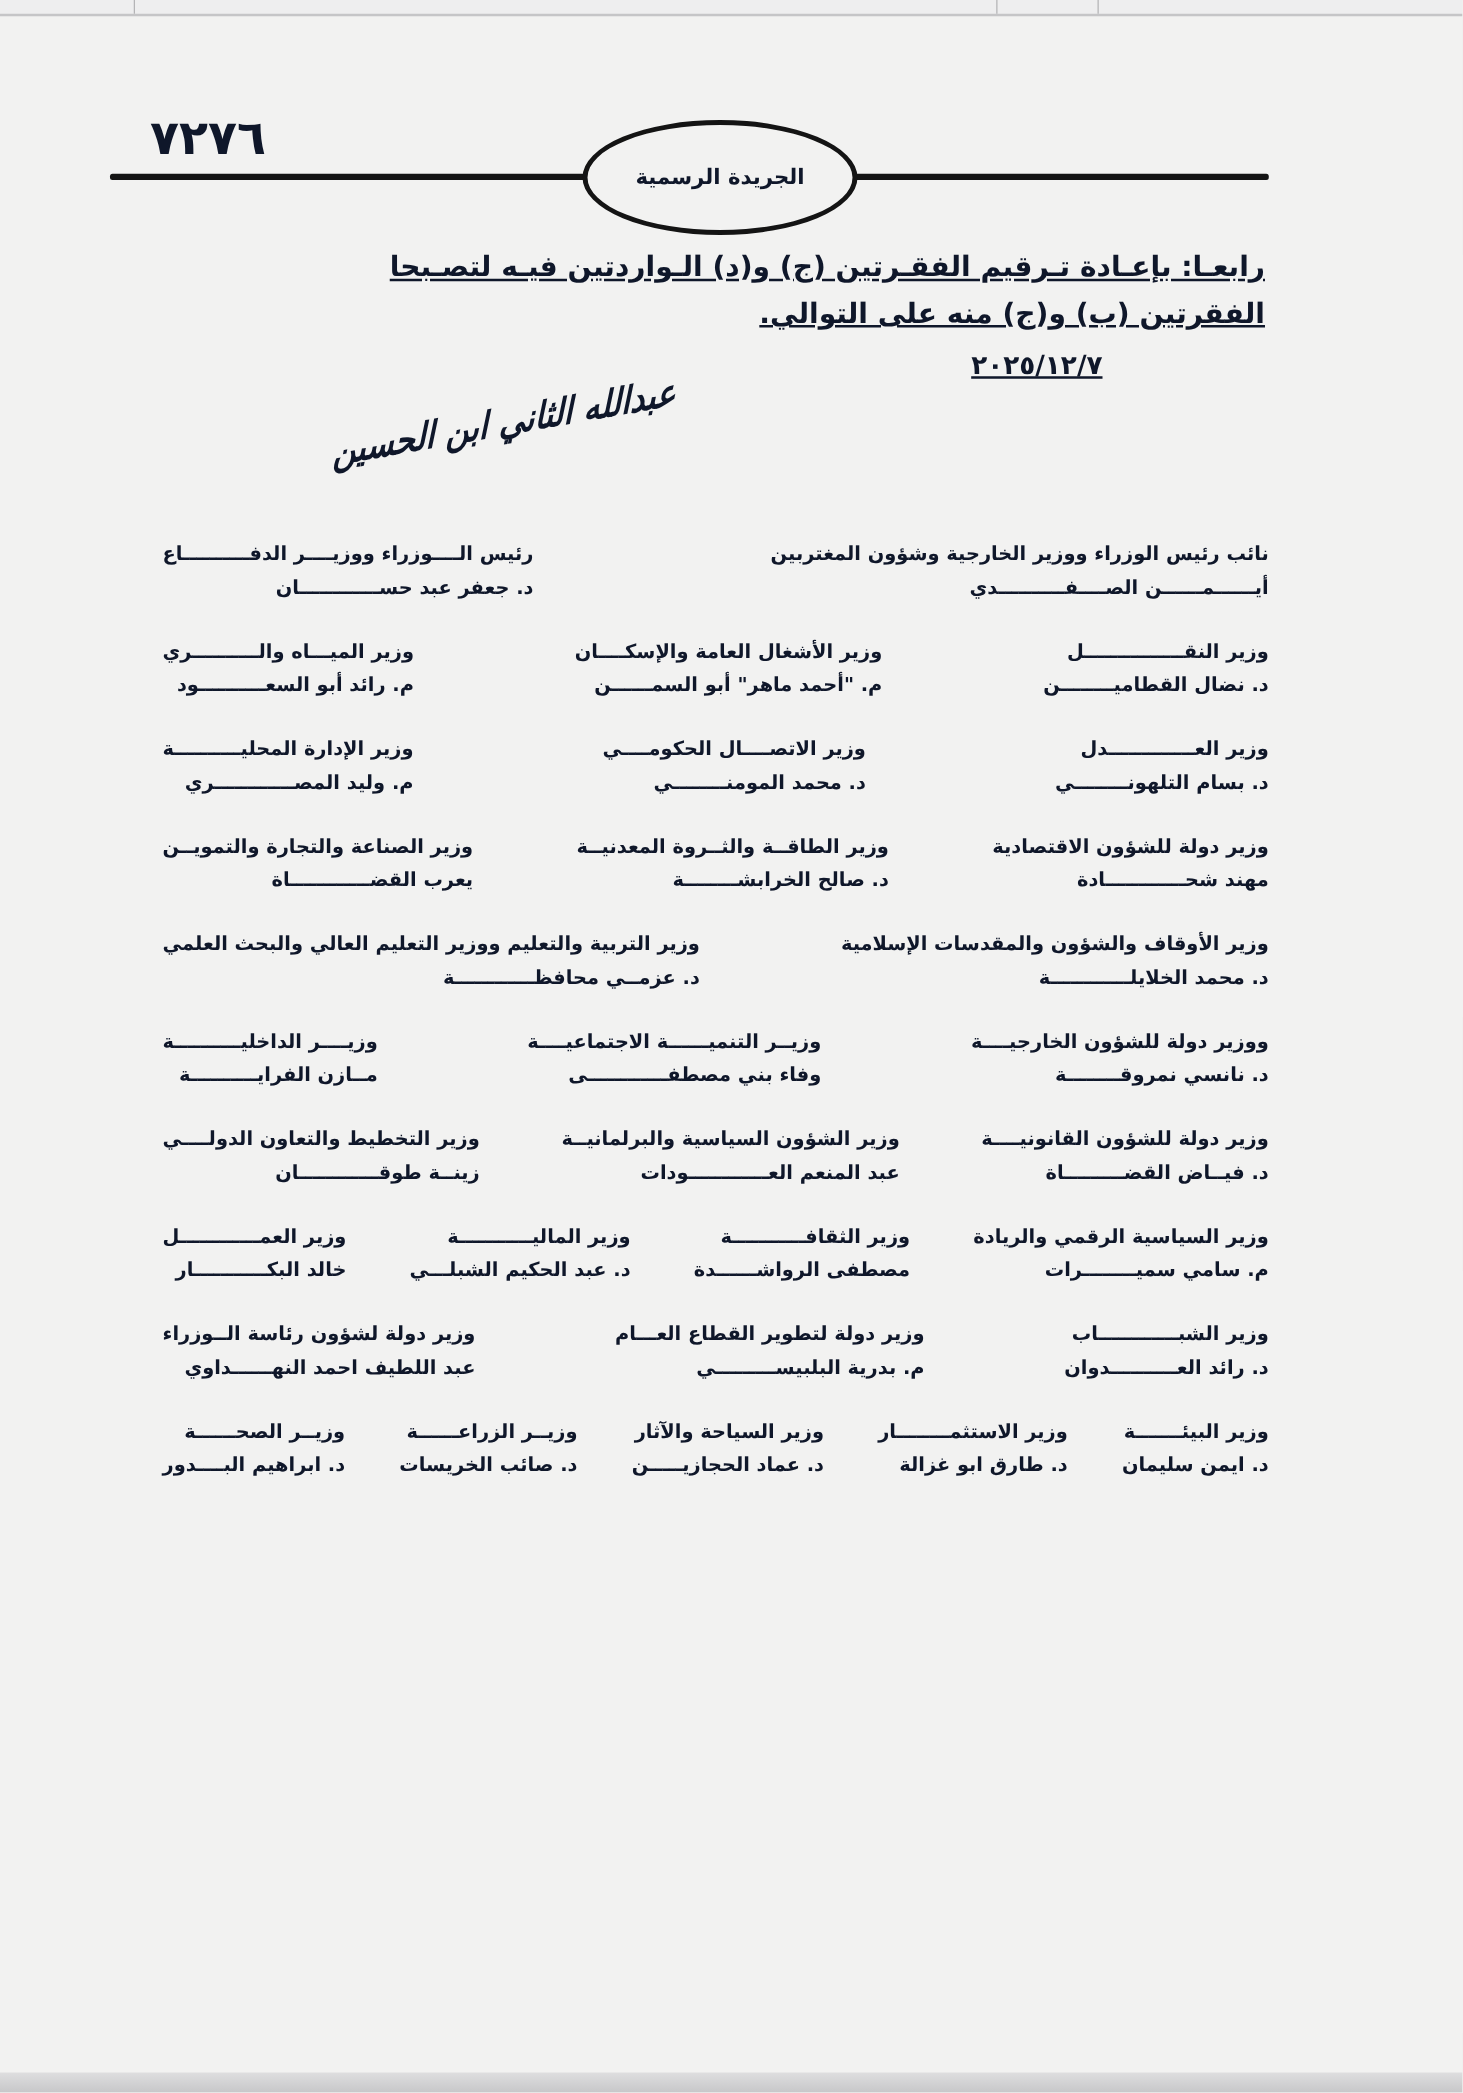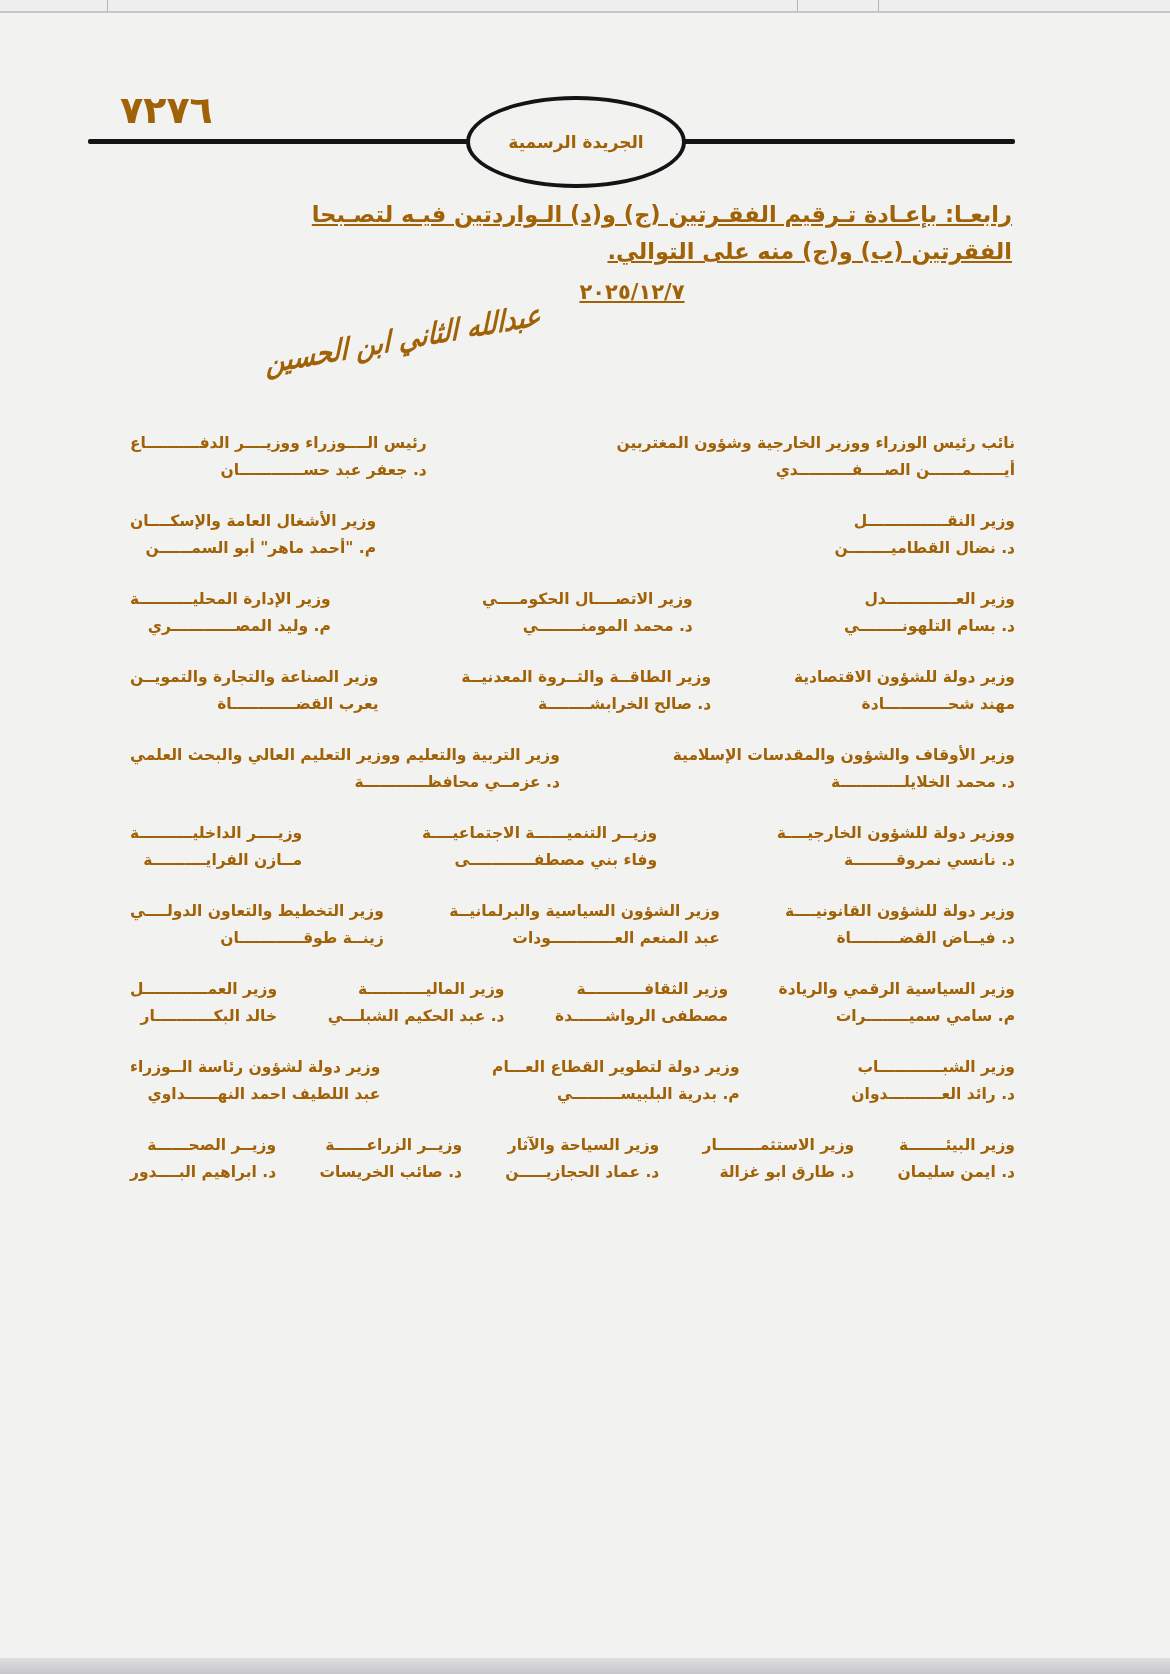--- a/index.html
+++ b/index.html
@@ -1,40 +1,40 @@
 <!DOCTYPE html>
 <html lang="ar" dir="rtl"><head>
 <meta charset="utf-8">
 <style>
   html,body{margin:0;padding:0;}
   body{background:#e9e9ea;font-family:"DejaVu Sans",sans-serif;}
   .page{
     position:relative;width:1170px;height:1674px;margin:0 auto;
-    background:#f2f2f1;overflow:hidden;color:#a16207;
+    background:#f2f2f1;overflow:hidden;color:#0f172a;
   }
   
   .top-chrome{position:absolute;top:0;left:0;width:100%;height:11px;background:#eeeeef;border-bottom:2px solid #c5c5c7;}
   .top-chrome .tick{position:absolute;top:0;width:1px;height:11px;background:#b4b4b6;}
   .bottom-chrome{position:absolute;bottom:0;left:0;width:100%;height:16px;background:linear-gradient(#dededf,#c7c7c9);}
 
   
   .page-number{position:absolute;top:88px;left:120px;font-size:38px;font-weight:bold;letter-spacing:1px;}
   .gazette-rule{position:absolute;top:139px;left:88px;width:927px;height:5px;background:#141414;border-radius:2px;}
   .gazette-oval{
     position:absolute;top:96px;left:466px;width:212px;height:84px;
     border:4px solid #141414;border-radius:50%;background:#f2f2f1;
     display:flex;align-items:center;justify-content:center;z-index:2;
   }
   .gazette-oval span{font-size:17px;font-weight:bold;}
 
   
   .clause{position:absolute;top:196px;right:158px;width:877px;font-weight:bold;font-size:22.5px;line-height:37px;text-decoration:underline;}
   .clause-line1{text-align:right;}
   .clause-line2{text-align:right;padding-left:0;padding-right:0;width:760px;}
-  .clause-date{font-size:21px;text-align:center;width:500px;margin-right:130px;margin-top:4px;letter-spacing:2px;}
+  .clause-date{font-size:21px;width:500px;margin-right:130px;margin-top:4px;letter-spacing:2px;}
 
   
   .signature{
     position:absolute;top:346px;left:266px;
     font-size:26px;font-weight:bold;font-style:italic;
     transform:rotate(-10deg) skewX(-10deg) scaleY(1.12);
     transform-origin:left top;letter-spacing:-1px;white-space:nowrap;
   }
 
   
@@ -81,20 +81,24 @@
       </div>
       <div class="m-row">
         <div class="m-cell">
           <div class="m-title">وزير النقـــــــــــــــل</div>
           <div class="m-name">د. نضال القطاميــــــــن</div>
         </div>
         <div class="m-cell">
           <div class="m-title">وزير الأشغال العامة والإسكــــان</div>
           <div class="m-name">م. "أحمد ماهر" أبو السمــــــن</div>
         </div>
+        <div class="m-cell">
+          <div class="m-title">وزير الميـــاه والــــــــــري</div>
+          <div class="m-name">م. رائد أبو السعــــــــــود</div>
+        </div>
       </div>
       <div class="m-row">
         <div class="m-cell">
           <div class="m-title">وزير العـــــــــــــدل</div>
           <div class="m-name">د. بسام التلهونــــــــي</div>
         </div>
         <div class="m-cell">
           <div class="m-title">وزير الاتصــــال الحكومــــي</div>
           <div class="m-name">د. محمد المومنــــــــي</div>
         </div>

